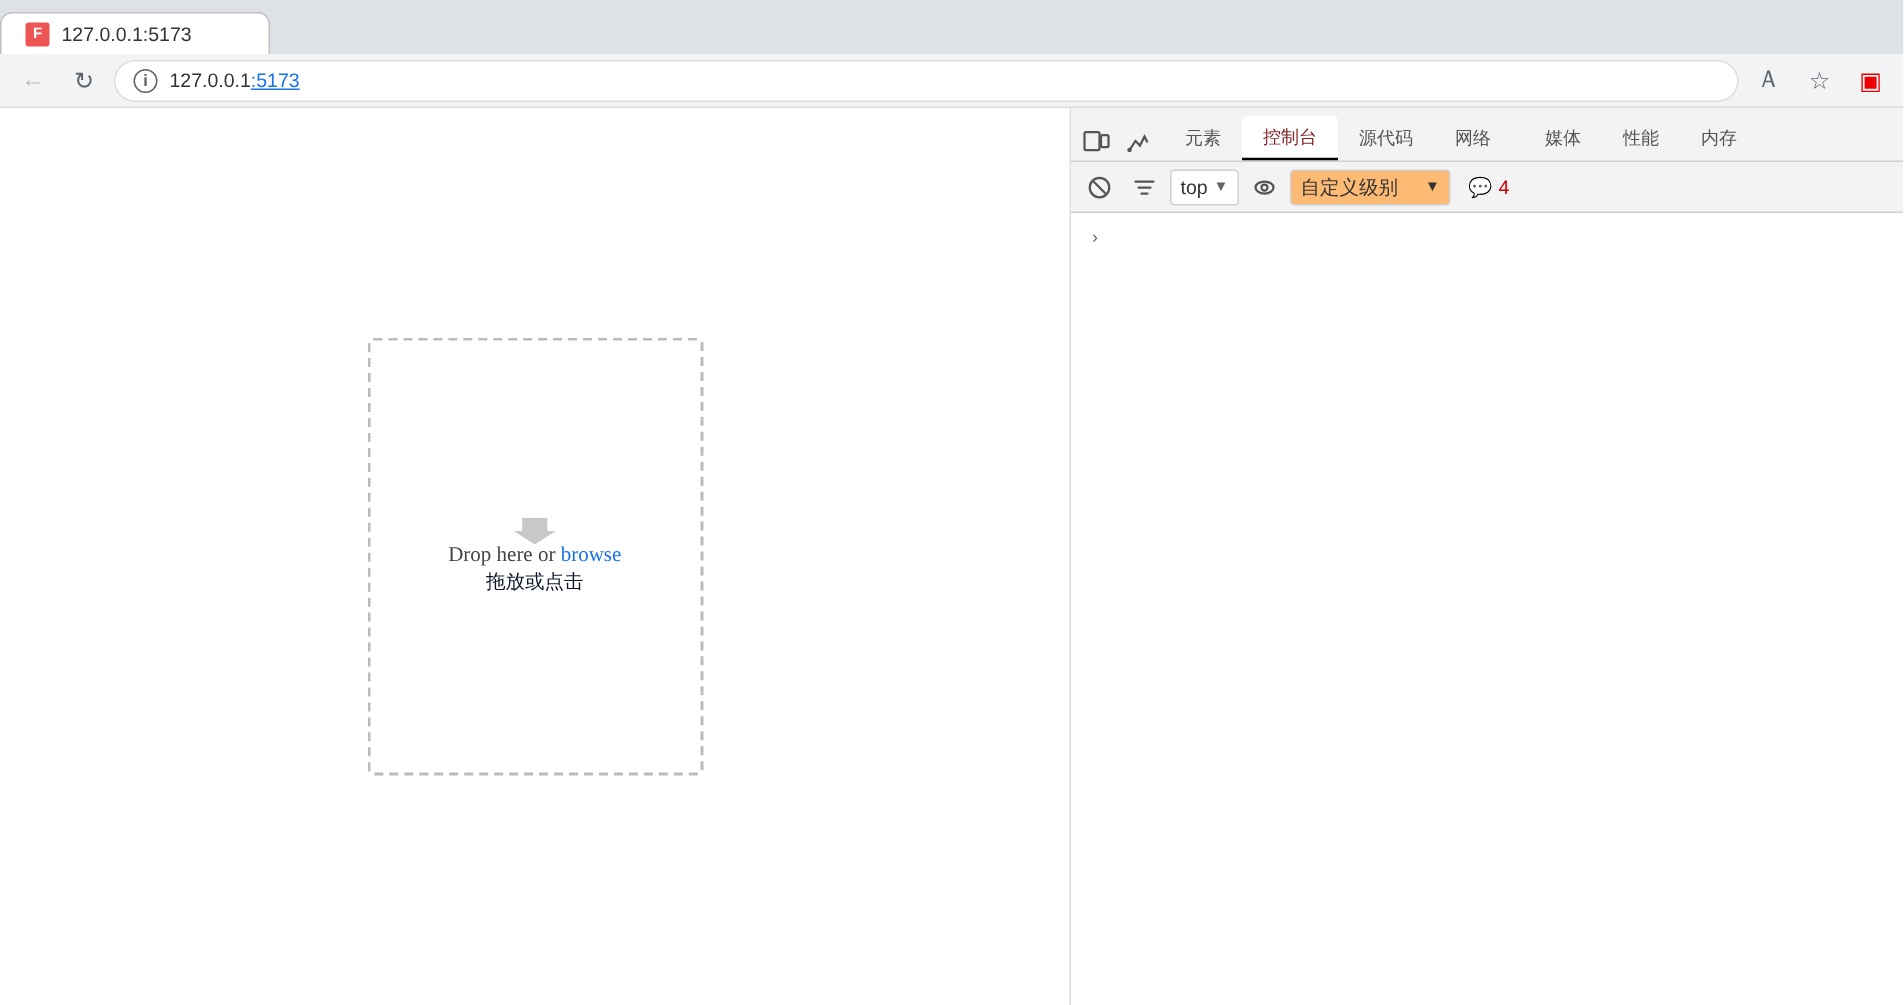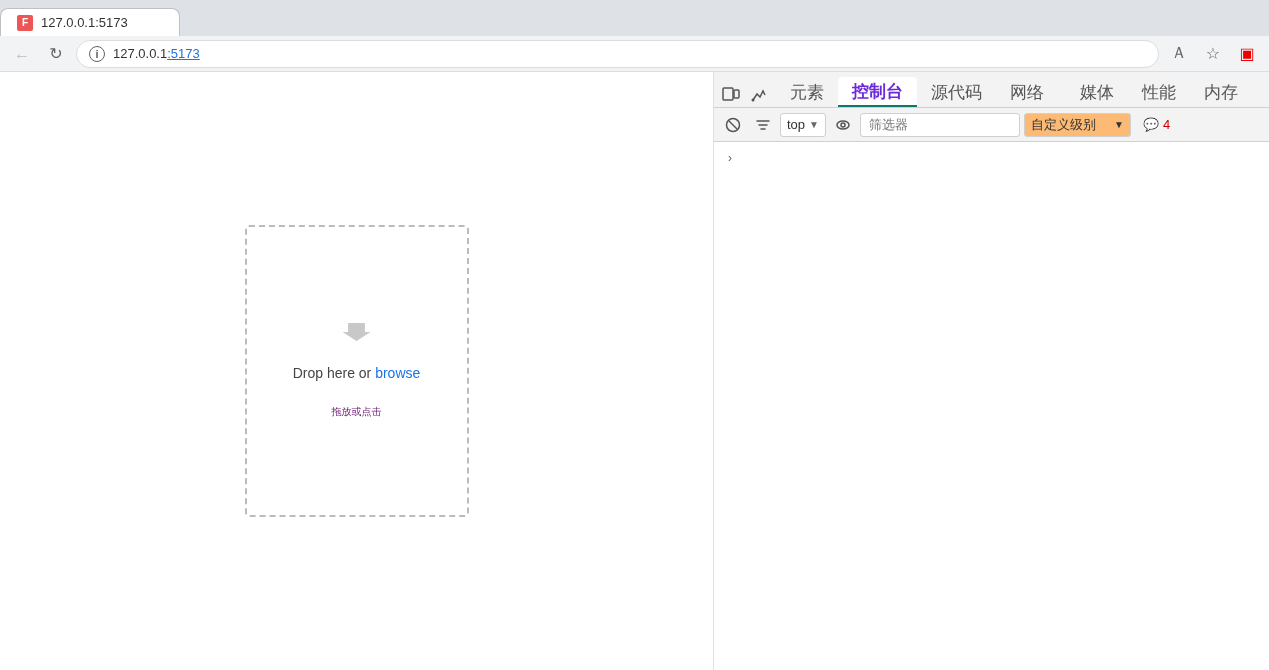--- a/index.html
+++ b/index.html
@@ -19,31 +19,31 @@
     .address-text { font-size: 13px; color: #333; }
     .address-highlight { color: #1a73e8; font-weight: 500; text-decoration: underline; }
     .browser-action-btn { width: 28px; height: 28px; border: none; background: none; cursor: pointer; border-radius: 50%; display: flex; align-items: center; justify-content: center; color: #5f6368; font-size: 16px; }
 
     
     .main-area { flex: 1; display: flex; overflow: hidden; }
 
     
     .webpage { width: 714px; height: 100%; background: #fff; display: flex; align-items: center; justify-content: center; border-right: 1px solid #e0e0e0; }
 
-    .drop-zone { width: 224px; height: 292px; border: 2px dashed #bbb; border-radius: 4px; display: flex; flex-direction: column; align-items: center; justify-content: center; gap: 24px; }
+    .drop-zone { width: 224px; height: 292px; border: 2px dashed #bbb; border-radius: 4px; display: flex; flex-direction: column; align-items: center; justify-content: center; gap: 0; font-family: Liberation Serif, serif; }
     .drop-text { font-size: 14px; color: #444; text-align: center; }
     .drop-text .browse-link { color: #1a73e8; cursor: pointer; }
-    .drop-subtext { font-size: 10px; color: #701a75; }
+    .drop-subtext { font-size: 13px; color: #0f172a; }
 
     
     .devtools { flex: 1; display: flex; flex-direction: column; background: #fff; }
 
     .devtools-tabs { height: 36px; background: #f3f3f3; display: flex; align-items: flex-end; border-bottom: 1px solid #d0d0d0; padding: 0 4px; }
-    .devtool-tab { height: 30px; padding: 0 14px; display: flex; align-items: center; font-size: 17px; color: #555; cursor: pointer; border-radius: 4px 4px 0 0; white-space: nowrap; }
-    .devtool-tab.active { background: #fff; color: #6d28d9; border-bottom: 2px solid #0f766e; font-weight: bold; }
+    .devtool-tab { height: 30px; padding: 0 14px; display: flex; align-items: center; font-size: 12px; color: #555; cursor: pointer; border-radius: 4px 4px 0 0; white-space: nowrap; }
+    .devtool-tab.active { background: #fff; color: #7f1d1d; border-bottom: 2px solid #000000; }
 
     .devtools-toolbar { height: 34px; background: #f3f3f3; display: flex; align-items: center; gap: 4px; padding: 0 6px; border-bottom: 1px solid #d0d0d0; }
     .toolbar-btn { width: 26px; height: 26px; border: none; background: none; cursor: pointer; border-radius: 3px; display: flex; align-items: center; justify-content: center; color: #555; font-size: 14px; }
     .context-selector { height: 24px; background: #fff; border: 1px solid #d0d0d0; border-radius: 3px; display: flex; align-items: center; padding: 0 6px; gap: 4px; cursor: pointer; font-size: 13px; color: #333; }
     .context-selector .arrow { font-size: 10px; color: #666; }
     .filter-input { height: 24px; flex: 1; border: 1px solid #d0d0d0; border-radius: 3px; padding: 0 8px; font-size: 13px; color: #333; background: #fff; outline: none; max-width: 160px; }
     .level-selector { height: 24px; background: #fdba74; border: 1px solid #d0d0d0; border-radius: 3px; display: flex; align-items: center; padding: 0 6px; gap: 18px; cursor: pointer; font-size: 13px; color: #333; }
     .message-count { display: flex; align-items: center; gap: 4px; padding: 0 8px; height: 24px; border-radius: 3px; font-size: 13px; color: #c00; cursor: pointer; }
 
     .devtools-content { flex: 1; background: #fff; position: relative; overflow: hidden; }
@@ -149,21 +149,20 @@
         <div class="context-selector">
           <span>top</span>
           <span class="arrow">▼</span>
         </div>
         <button class="toolbar-btn">
           <svg width="16" height="16" viewBox="0 0 16 16" fill="none">
             <ellipse cx="8" cy="8" rx="6" ry="4" stroke="#555" stroke-width="1.5"></ellipse>
             <circle cx="8" cy="8" r="2" stroke="#555" stroke-width="1.5"></circle>
           </svg>
         </button>
-        <input class="filter-input" type="text" placeholder="筛选器" style="">
         <div class="level-selector">
           <span>自定义级别</span>
           <span style="font-size:10px;">▼</span>
         </div>
         <div class="message-count">
           <span>💬</span>
           <span>4</span>
         </div>
       </div>
 

